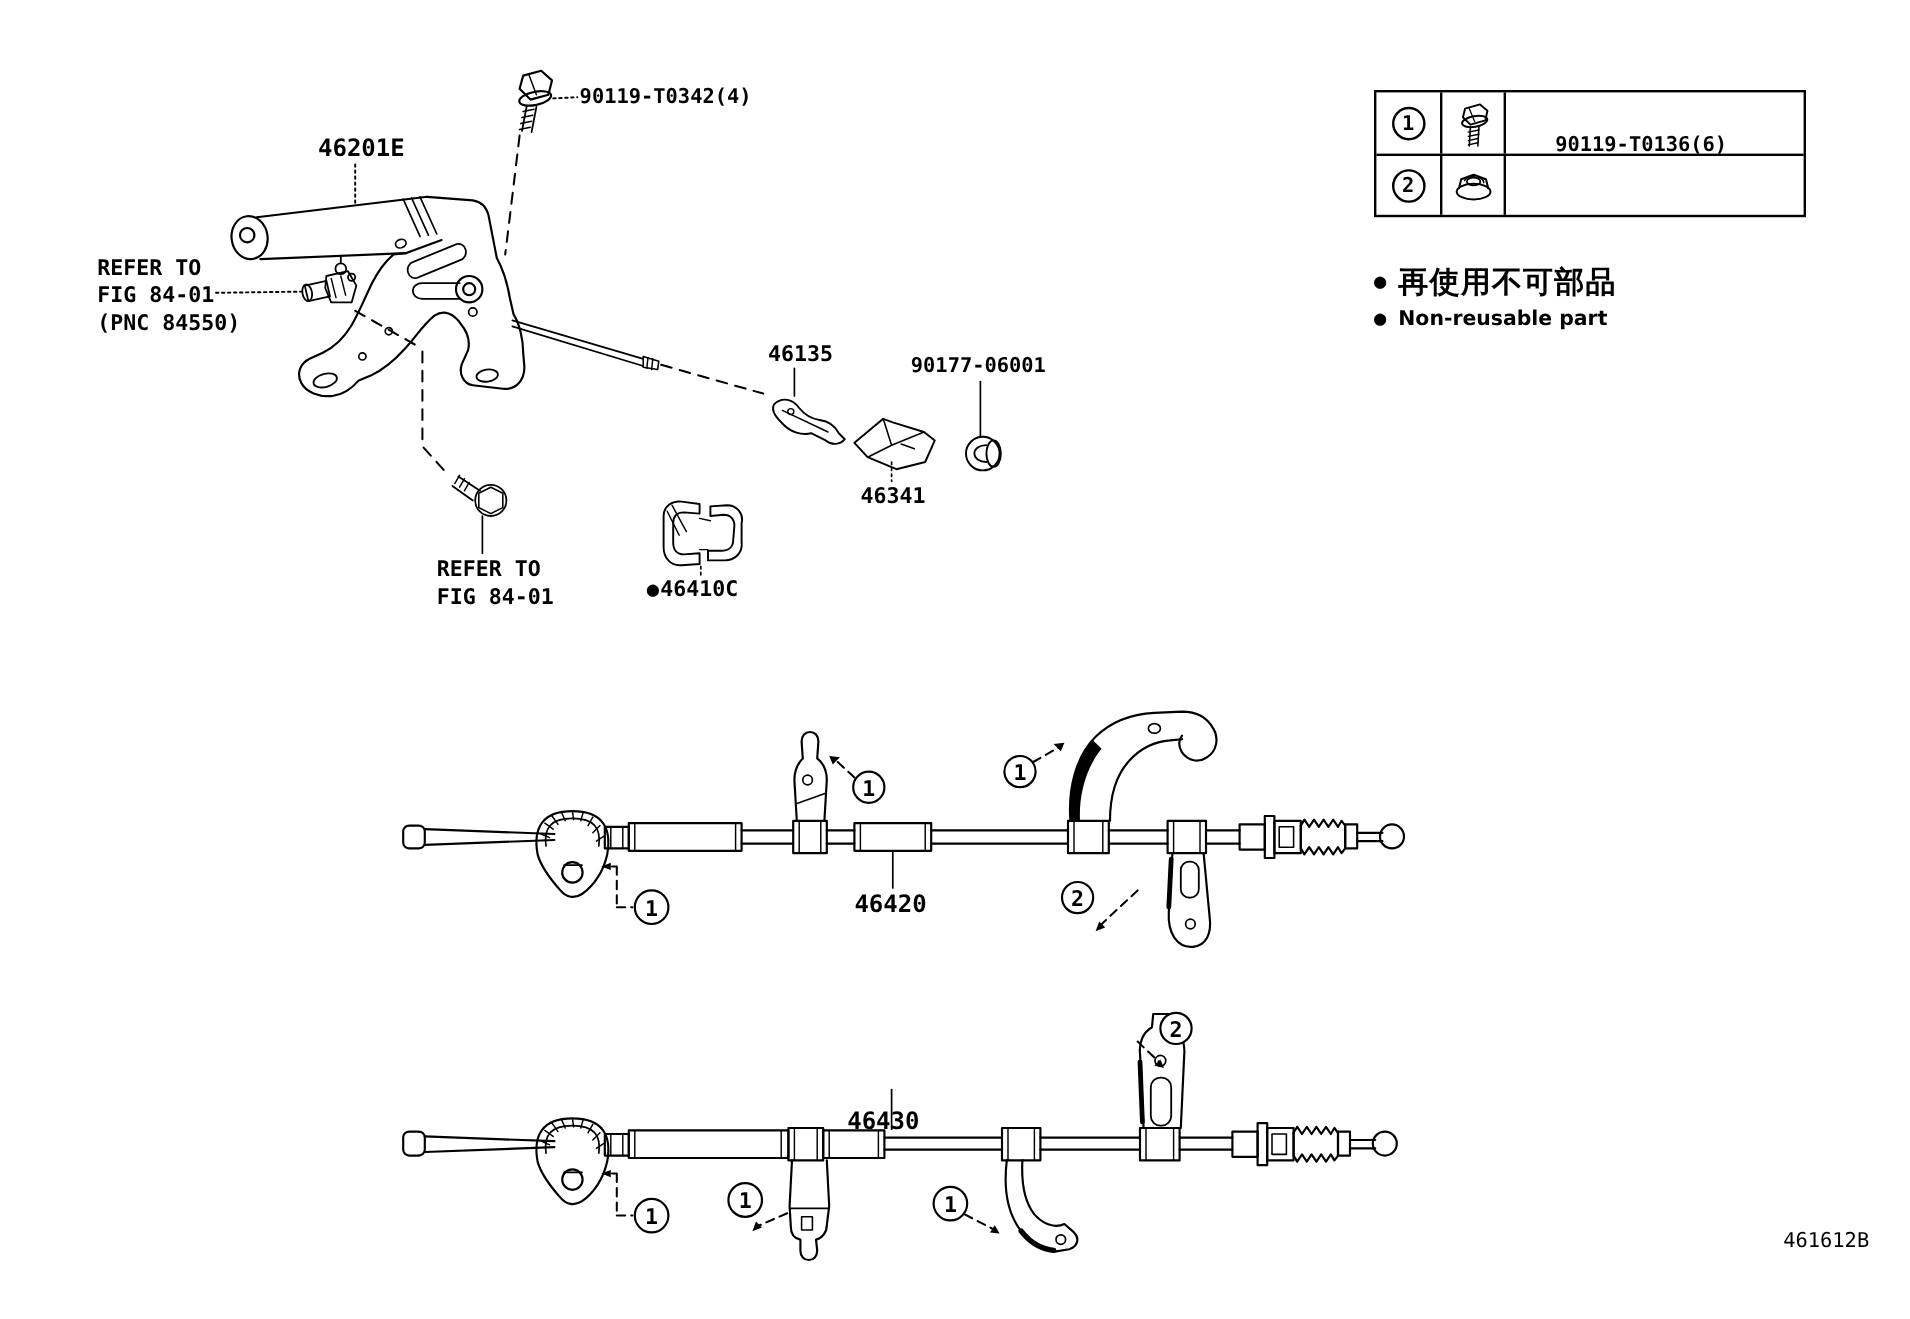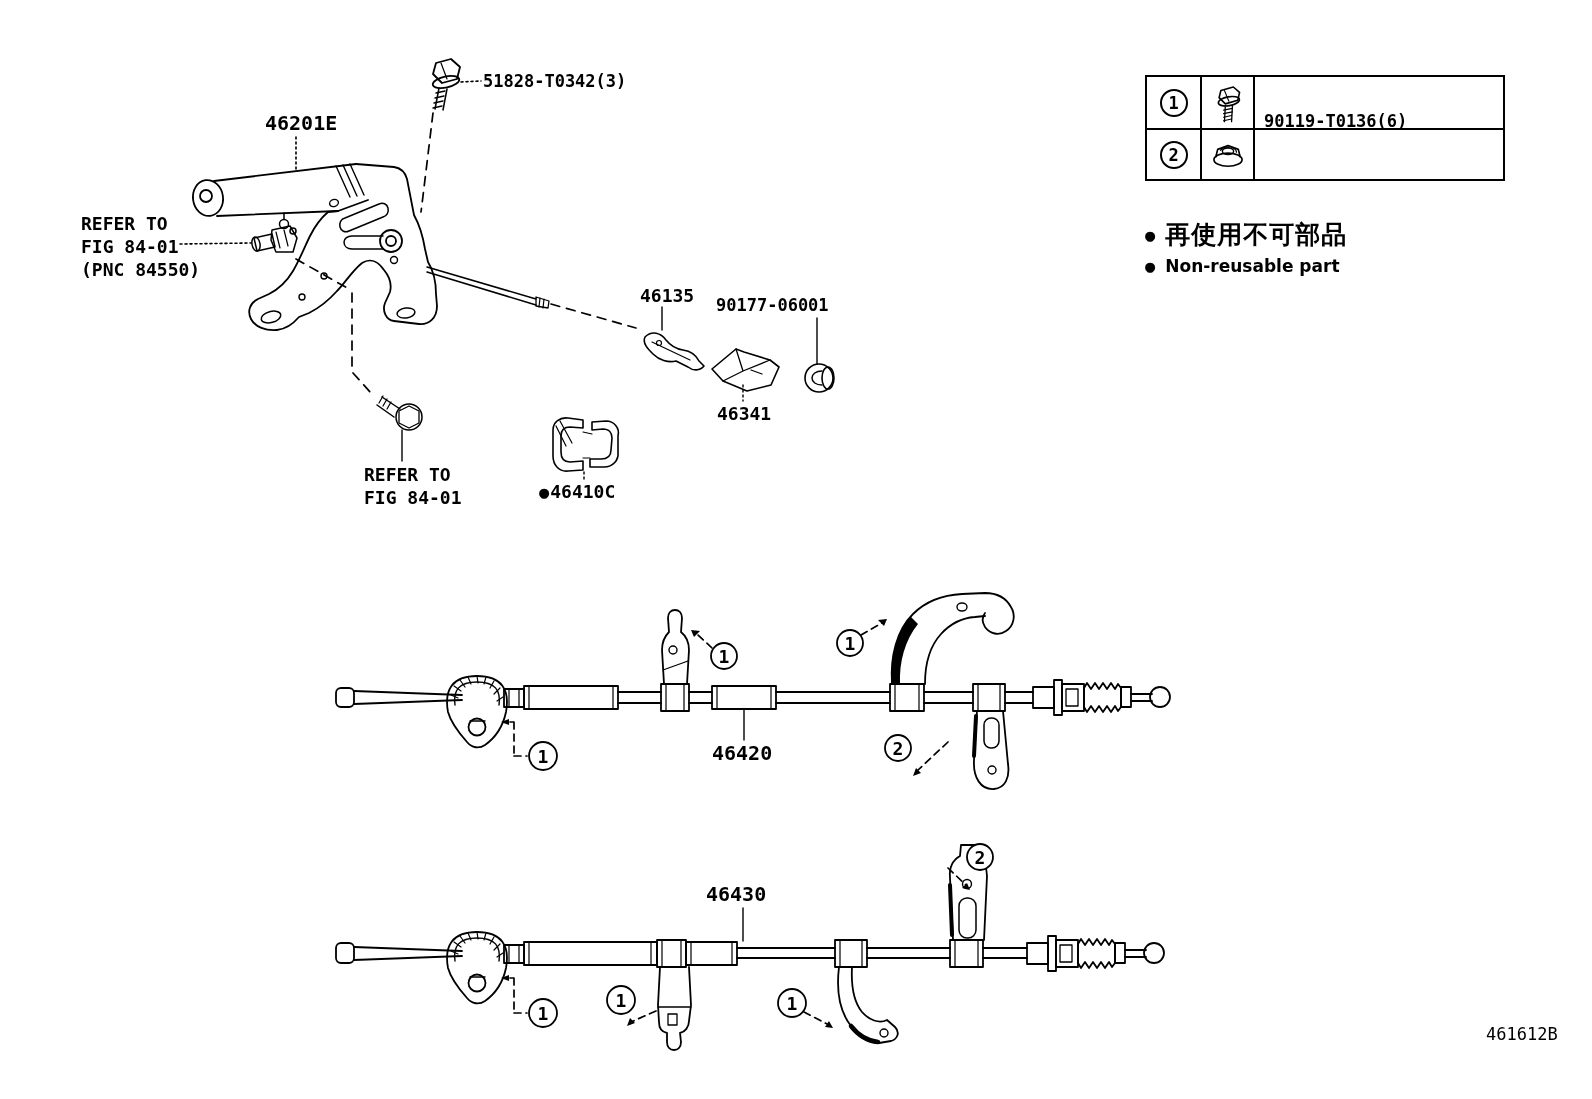--- a/index.html
+++ b/index.html
@@ -9,21 +9,21 @@
   .lbl { position:absolute; font-weight:bold; letter-spacing:0px; white-space:nowrap; }
   .fs17 { font-size:17px; } .fs18 { font-size:18px; } .fs20 { font-size:20px; }
   .multiline div { line-height:23px; }
   
   .ftable { position:absolute; left:1145px; top:75px; width:360px; border:2px solid #000; }
   .frow { display:flex; height:51px; align-items:stretch; }
   .frow + .frow { border-top:2px solid #000; }
   .fcell { display:flex; align-items:center; justify-content:center; }
   .c-num { width:55px; border-right:2px solid #000; }
   .c-ico { width:53px; border-right:2px solid #000; }
-  .c-prt { flex:1; justify-content:flex-start; padding-left:9px; font-weight:bold; font-size:17px;margin-top:36px; }
+  .c-prt { flex:1; justify-content:flex-start; padding-left:41px; font-weight:bold; font-size:17px;margin-top:36px; }
   .circled { display:inline-flex; width:28px; height:28px; border:2px solid #000;
              border-radius:50%; align-items:center; justify-content:center;
              font-size:17px; font-weight:bold; }
   
   .legend { position:absolute; left:1145px; top:218px; }
   .legrow { display:flex; align-items:center; margin-bottom:5px; }
   .bullet { font-size:17px; margin-right:10px; line-height:20px; }
   .jp { font-family:"DejaVu Sans", sans-serif; font-weight:bold; font-size:25px; letter-spacing:1px; }
   .en { font-family:"DejaVu Sans", sans-serif; font-weight:bold; font-size:17px; }
   .code { position:absolute; left:1486px; top:1024px; font-size:17px; font-weight:normal; }
@@ -290,49 +290,49 @@
     <text class="co" x="724" y="663">1</text>
     <text class="co" x="850" y="650">1</text>
     <text class="co" x="898" y="755">2</text>
     <text class="co" x="543" y="1020">1</text>
     <text class="co" x="621" y="1007">1</text>
     <text class="co" x="792" y="1010">1</text>
     <text class="co" x="980" y="864">2</text>
   </g>
 </svg>
 
-<div class="lbl fs17" style="left:483px; top:71px;">51828-T0342(3)</div>
+<div class="lbl fs17" style="left:483px; top:71px;">90119-T0342(4)</div>
 
 <div class="lbl fs20" style="left:265px; top:111px;">46201E</div>
 
 <div class="lbl fs18 multiline" style="left:81px; top:212px;">
   <div>REFER TO</div>
   <div>FIG 84-01</div>
   <div>(PNC 84550)</div>
 </div>
 
 <div class="lbl fs18" style="left:640px; top:285px;">46135</div>
 
-<div class="lbl fs17" style="left:716px; top:295px;">90177-06001</div>
+<div class="lbl fs17" style="left:759px; top:295px;">90177-06001</div>
 
 <div class="lbl fs18" style="left:717px; top:403px;">46341</div>
 
 <div class="lbl fs18 multiline" style="left:364px; top:463px;">
   <div>REFER TO</div>
   <div>FIG 84-01</div>
 </div>
 
 <div class="lbl fs18 b46410" style="left:539px; top:481px;">
   <span class="bullet">●</span>
   <span>46410C</span>
 </div>
 
 <div class="lbl fs20" style="left:712px; top:741px;">46420</div>
 
-<div class="lbl fs20" style="left:706px; top:882px;">46430</div>
+<div class="lbl fs20" style="left:706px; top:922px;">46430</div>
 
 <div class="ftable">
   <div class="frow">
     <div class="fcell c-num">
       <span class="circled">1</span>
     </div>
     <div class="fcell c-ico">
       <svg width="32" height="46" viewBox="0 0 36 48" fill="none" stroke="#000" stroke-width="1.8" stroke-linejoin="round" stroke-linecap="round">
         <path d="M10,10 L24,6 L31,12 L29,21 L15,25 L8,18 Z"></path>
         <path d="M14,10 L19,22" stroke-width="1.2"></path>

